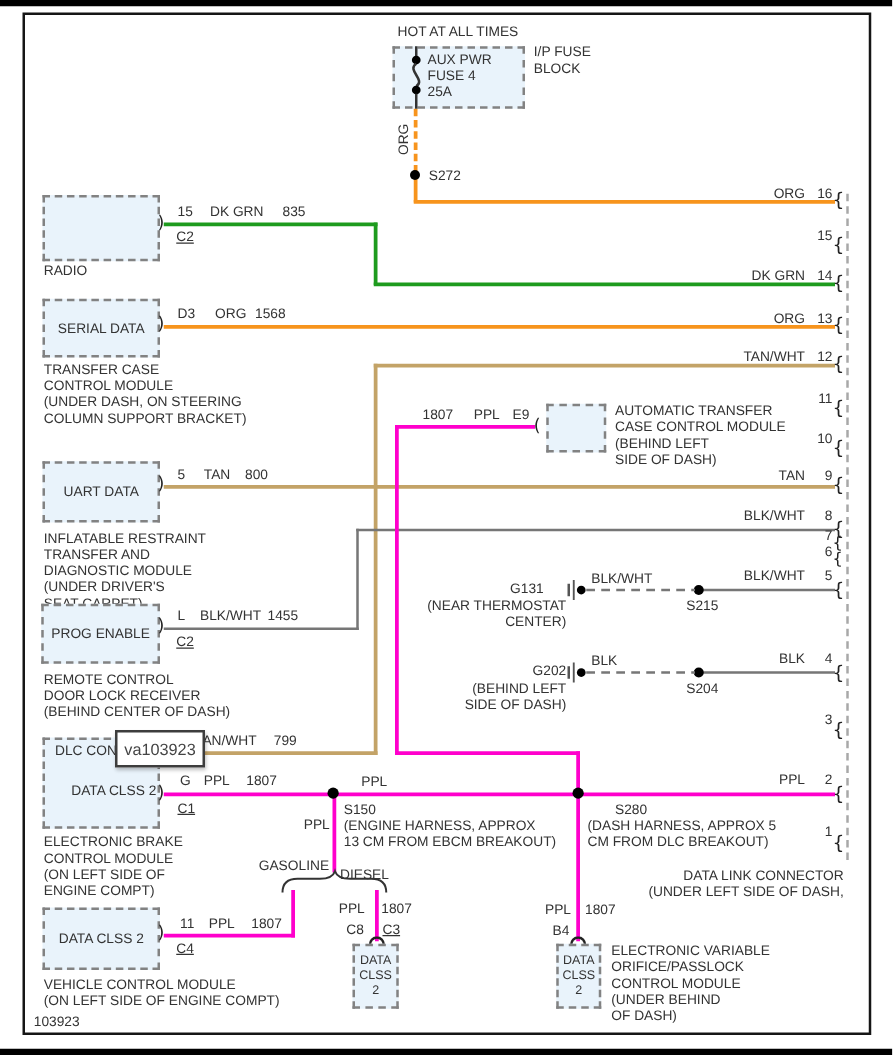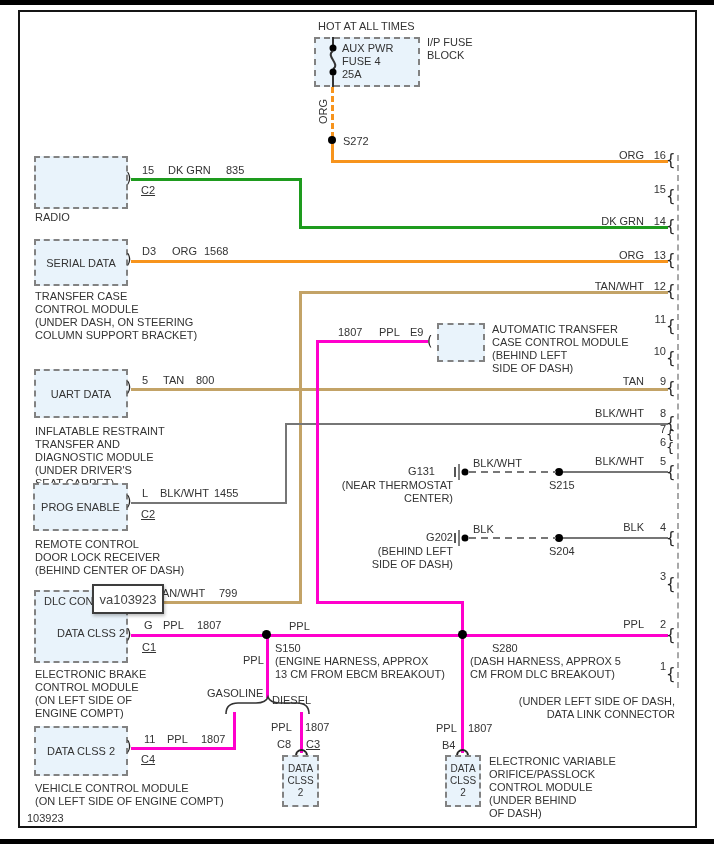--- a/index.html
+++ b/index.html
@@ -165,22 +165,22 @@
   <div class="br" style="left:666px;top:577px;font-size:15px">{</div>
 
   <div class="lbl r" style="left:552px;top:618px;width:92px">PPL</div>
   <div class="lbl r" style="left:646px;top:618px;width:20px">2</div>
   <div class="br" style="left:666px;top:628px;font-size:15px">{</div>
 
   <div class="lbl r" style="left:646px;top:660px;width:20px">1</div>
   <div class="br" style="left:666px;top:667px;font-size:15px">{</div>
 
   <div class="lbl r cap" style="left:430px;top:695px;width:245px">
+    <div>DATA LINK CONNECTOR</div>
     <div>(UNDER LEFT SIDE OF DASH,</div>
-    <div>DATA LINK CONNECTOR</div>
   </div>
 
   <div class="modbox" style="left:34px;top:156px;width:94px;height:53px"></div>
   <div class="br" style="left:126px;top:171px;font-size:14px">)</div>
   <div class="lbl" style="left:142px;top:164px">15</div>
   <div class="lbl" style="left:168px;top:164px">DK GRN</div>
   <div class="lbl" style="left:226px;top:164px">835</div>
   <div class="lbl und" style="left:141px;top:184px">C2</div>
   <div class="lbl" style="left:35px;top:211px">RADIO</div>
 

